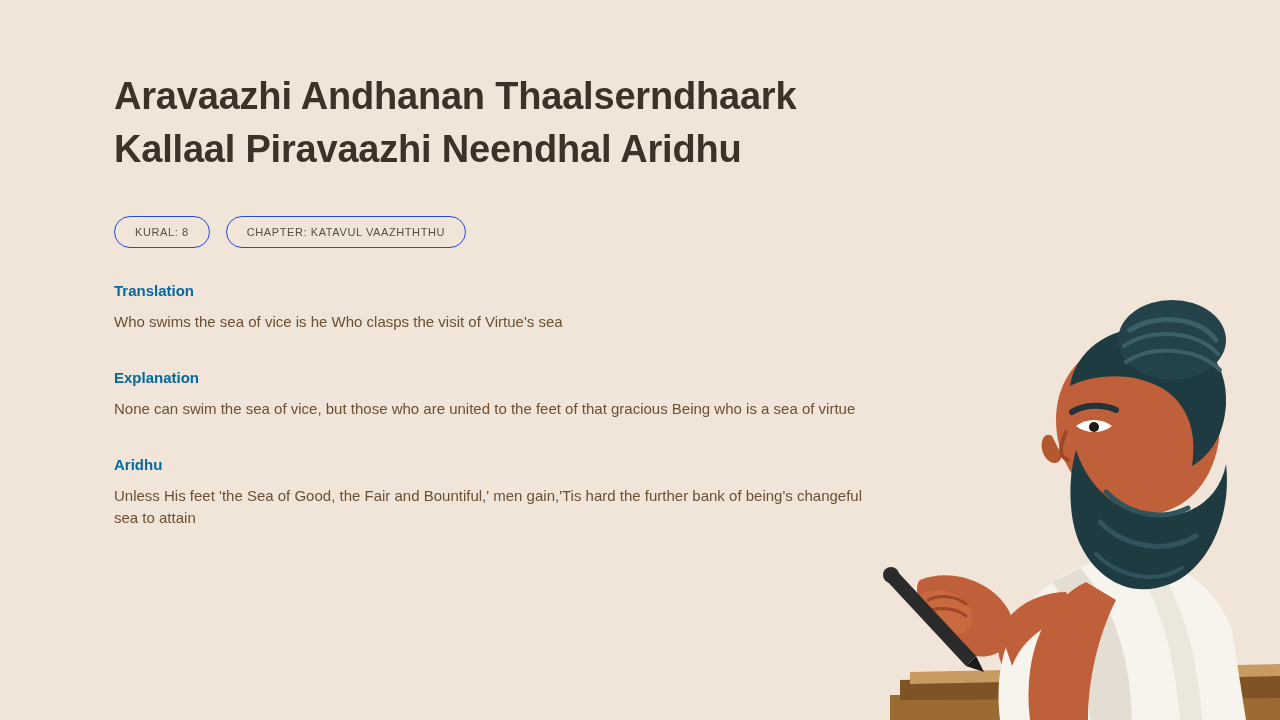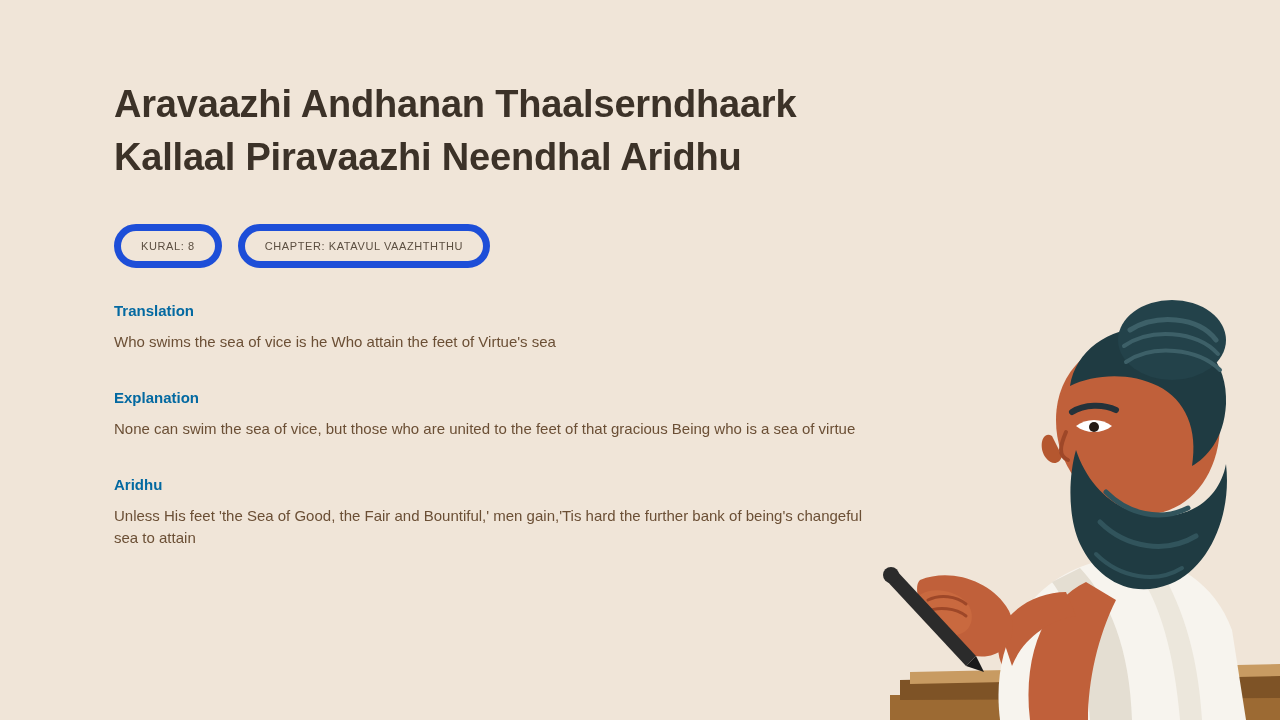--- a/index.html
+++ b/index.html
@@ -16,21 +16,21 @@
   }
   .page {
     position: relative;
     width: 1280px;
     height: 720px;
   }
 
   .content {
     position: absolute;
     left: 114px;
-    top: 78px;
+    top: 70px;
     width: 790px;
   }
 
   .title {
     font-size: 38px;
     line-height: 53px;
     font-weight: bold;
     color: #3c3228;
     letter-spacing: -0.2px;
     margin: 0;
@@ -38,21 +38,21 @@
   }
 
   .chips {
     display: flex;
     flex-direction: row;
     gap: 16px;
     margin-top: 40px;
     align-items: center;
   }
   .chip {
-    border: 7px solid #1d4ed8;
+    border: 1px solid #1d4ed8;
     border-radius: 999px;
     padding: 9px 20px;
     font-size: 11px;
     letter-spacing: 0.6px;
     color: #5b4e40;
     background: transparent;
     white-space: nowrap;
     text-transform: uppercase;
   }
 
@@ -106,21 +106,21 @@
 
     <h1 class="title">Aravaazhi Andhanan Thaalserndhaark Kallaal Piravaazhi Neendhal Aridhu</h1>
 
     <div class="chips">
       <span class="chip">KURAL: 8</span>
       <span class="chip">CHAPTER: KATAVUL VAAZHTHTHU</span>
     </div>
 
     <div class="section first">
       <h2 class="section-heading">Translation</h2>
-      <p class="section-body">Who swims the sea of vice is he Who attain the feet of Virtue's sea</p>
+      <p class="section-body">Who swims the sea of vice is he Who clasps the visit of Virtue's sea</p>
     </div>
 
     <div class="section">
       <h2 class="section-heading">Explanation</h2>
       <p class="section-body">None can swim the sea of vice, but those who are united to the feet of that gracious Being who is a sea of virtue</p>
     </div>
 
     <div class="section">
       <h2 class="section-heading">Aridhu</h2>
       <p class="section-body">Unless His feet 'the Sea of Good, the Fair and Bountiful,' men gain,'Tis hard the further bank of being's changeful sea to attain</p>

